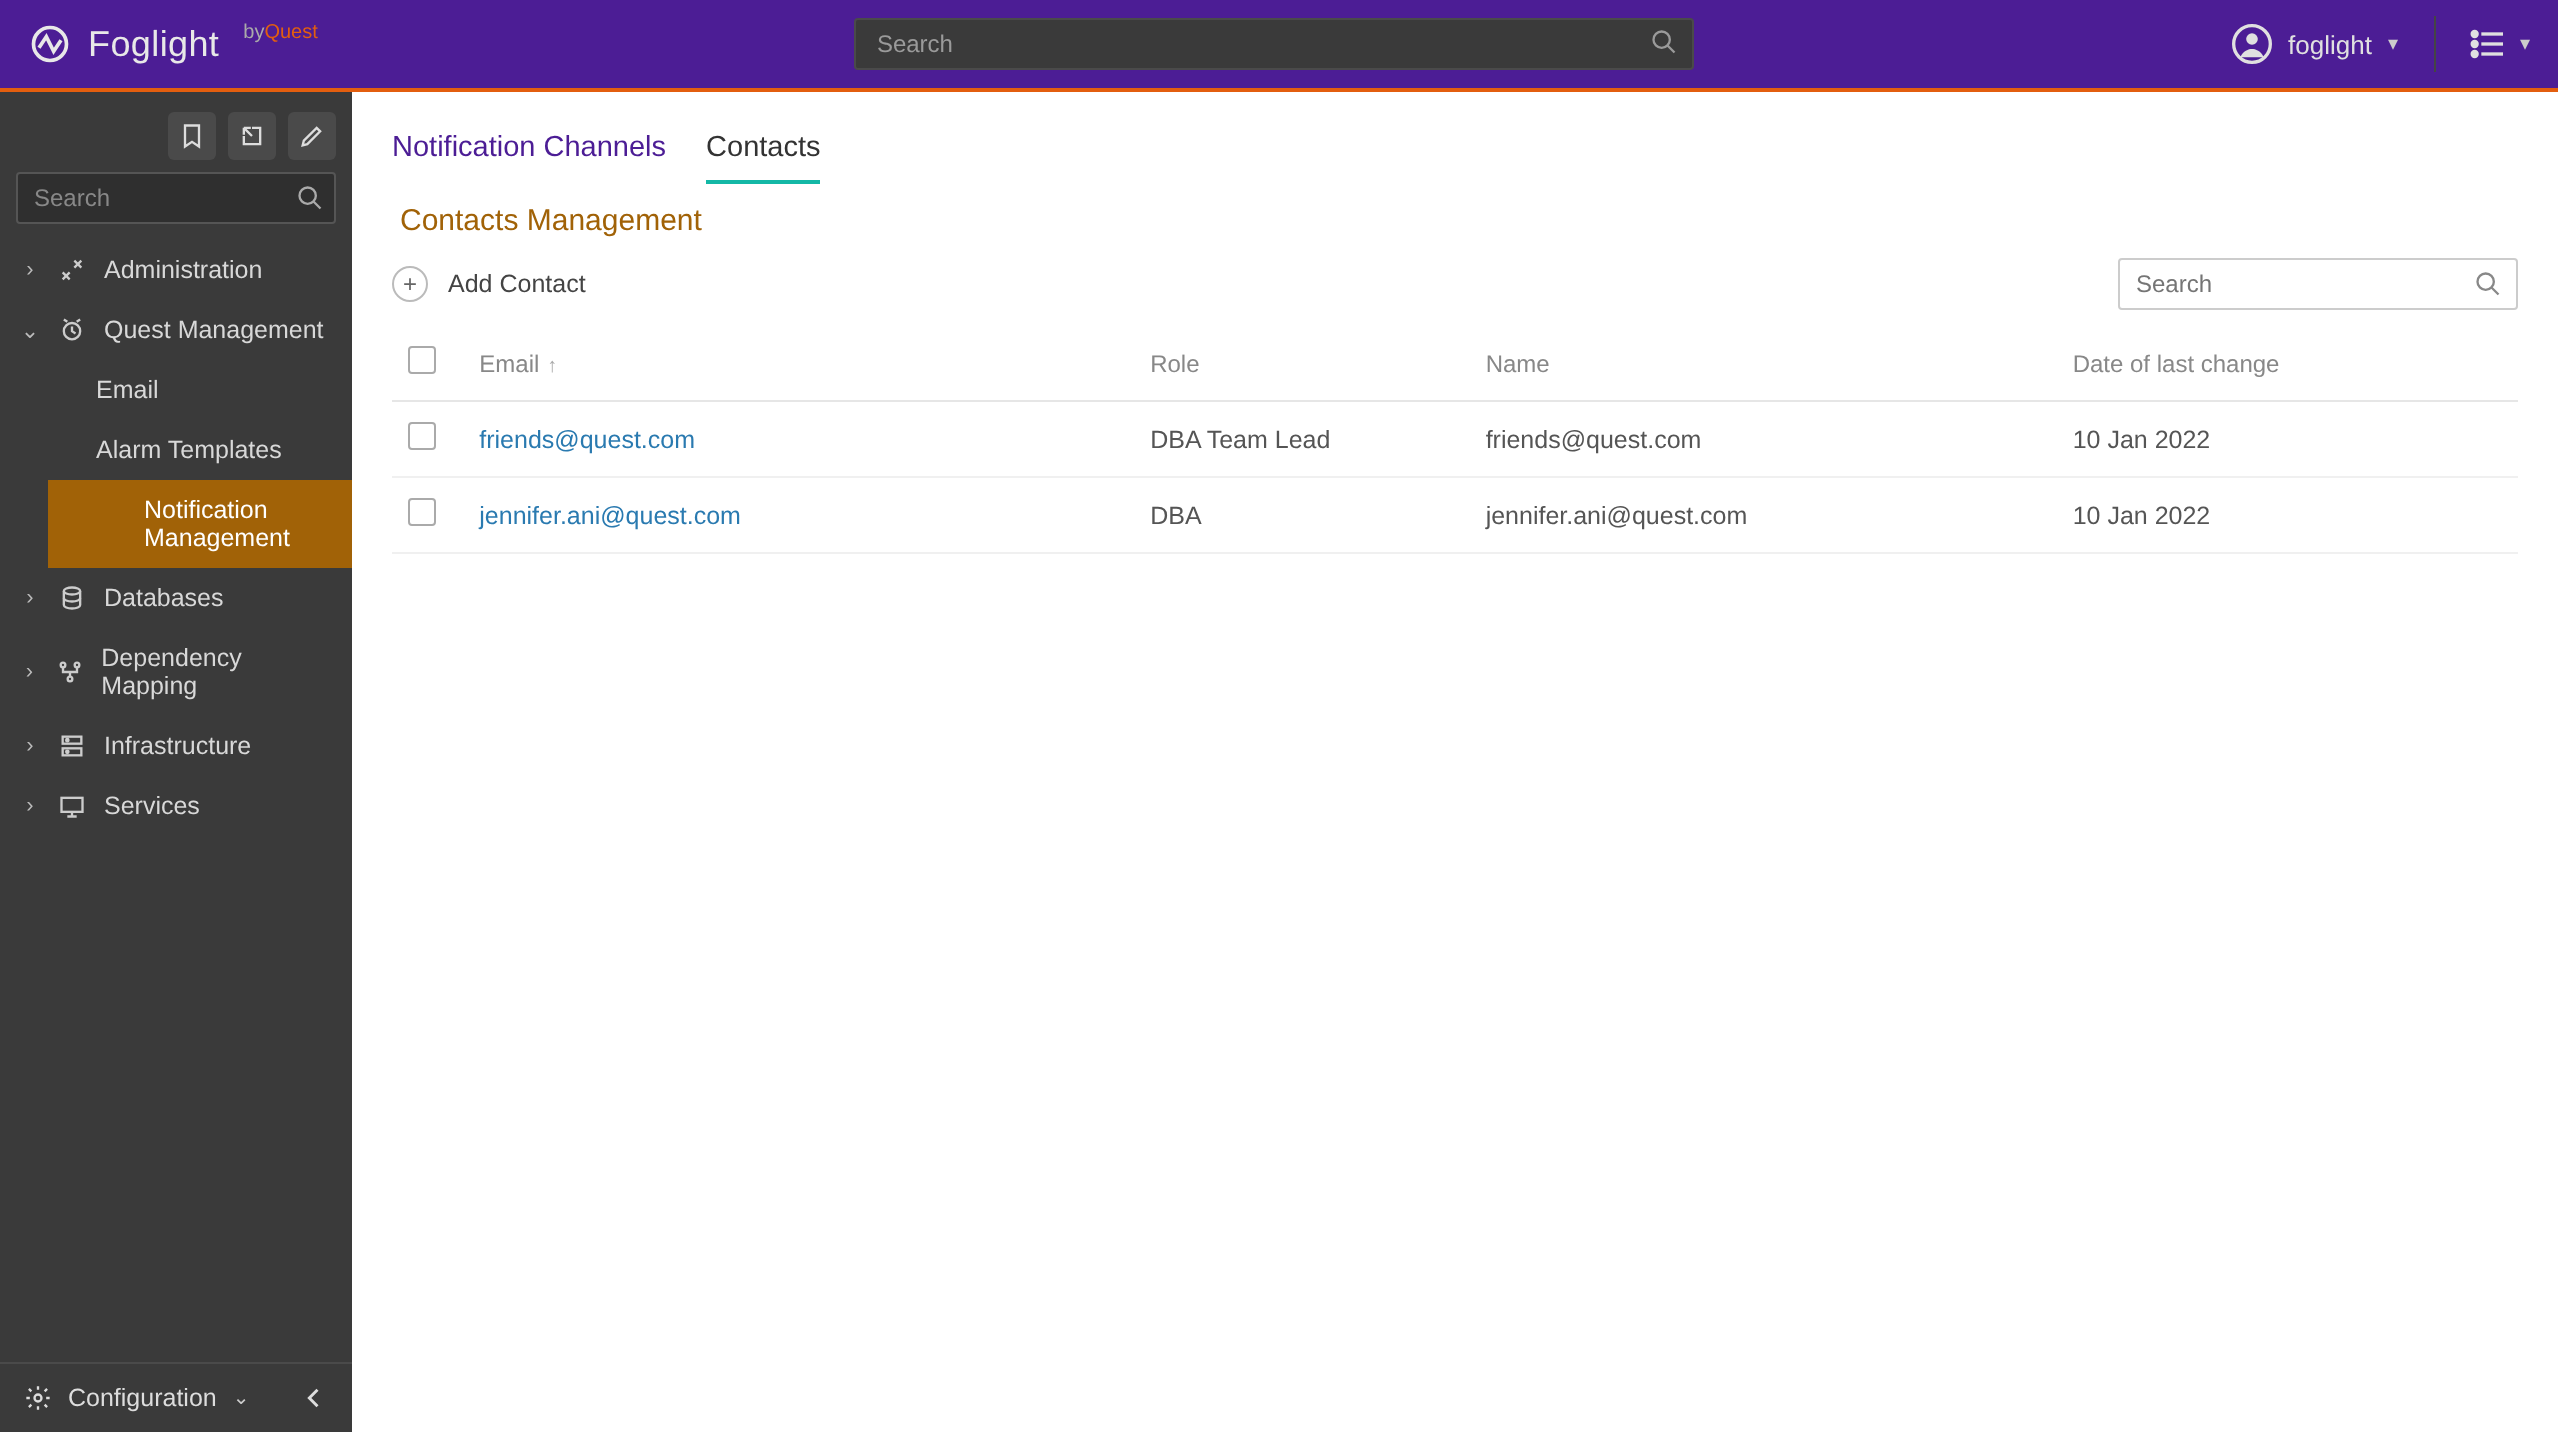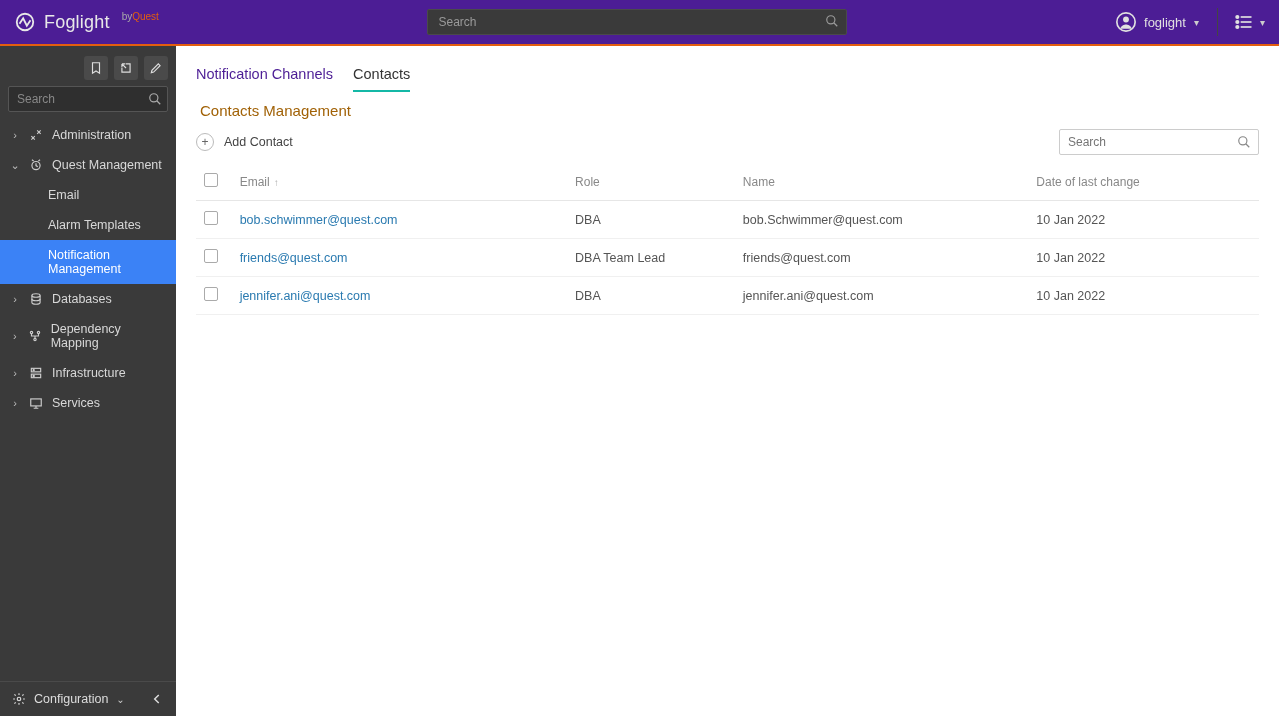--- a/index.html
+++ b/index.html
@@ -88,21 +88,21 @@
 .sidebar-search input::placeholder { color:#888; }
 .sidebar-search .search-ic { position:absolute; right:14px; top:6px; color:#aaa; }
 .nav { flex:1; overflow:auto; }
 .nav-item {
   display:flex; align-items:center; gap:8px; padding: 8px 10px; color:#d8d8d8;
   font-size: 12.5px; cursor:pointer;
 }
 .nav-item .exp { width:10px; text-align:center; color:#bbb; font-size:11px; }
 .nav-item .nic { width:16px; display:inline-flex; align-items:center; justify-content:center; color:#ccc; }
 .nav-sub .nav-item { padding-left: 48px; }
-.nav-sub .nav-item.active { background:#3b82f6; color:#fff; }
+.nav-sub .nav-item.active { background:#a16207; color:#fff;margin-left:24px; }
 .sidebar-footer {
   display:flex; align-items:center; justify-content:space-between;
   padding: 10px 12px; border-top:1px solid #4a4a4a; color:#ddd; font-size:12.5px;
 }
 .sidebar-footer .left { display:flex; align-items:center; gap:8px; cursor:pointer;}
 .collapse-arrow { cursor:pointer; color:#ddd; }
 
 
 .main { flex:1; padding: 16px 20px; overflow:auto; background:#fff; }
 .tabs { display:flex; gap:20px; border-bottom: none; margin-bottom: 10px; }
@@ -355,27 +355,20 @@
       <thead>
         <tr>
           <th class="col-check"><span class="cb"></span></th>
           <th class="col-email"><span>Email</span><span class="sort-arr">↑</span></th>
           <th class="col-role">Role</th>
           <th class="col-name">Name</th>
           <th class="col-date">Date of last change</th>
         </tr>
       </thead>
       <tbody>
-        <tr>
-          <td class="col-check"><span class="cb"></span></td>
-          <td class="col-email"><span class="link">bob.schwimmer@quest.com</span></td>
-          <td class="col-role">DBA</td>
-          <td class="col-name">bob.Schwimmer@quest.com</td>
-          <td class="col-date">10 Jan 2022</td>
-        </tr>
         <tr>
           <td class="col-check"><span class="cb"></span></td>
           <td class="col-email"><span class="link">friends@quest.com</span></td>
           <td class="col-role">DBA Team Lead</td>
           <td class="col-name">friends@quest.com</td>
           <td class="col-date">10 Jan 2022</td>
         </tr>
         <tr>
           <td class="col-check"><span class="cb"></span></td>
           <td class="col-email"><span class="link">jennifer.ani@quest.com</span></td>

